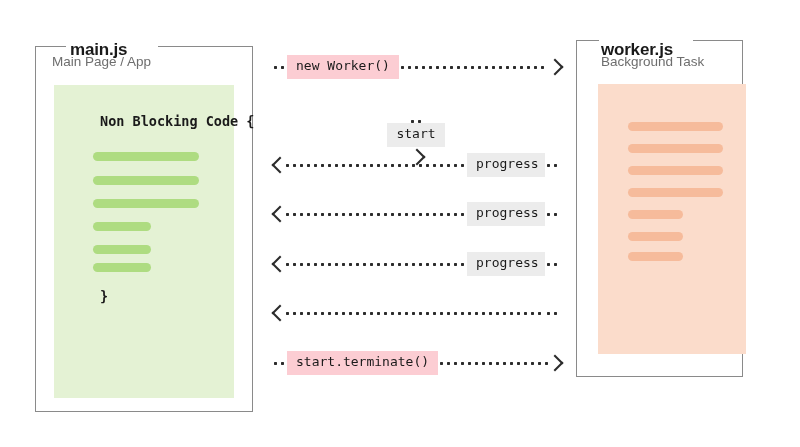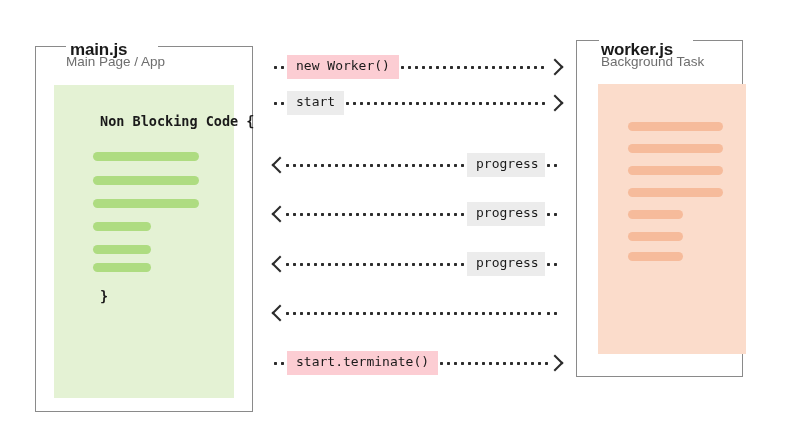--- a/index.html
+++ b/index.html
@@ -44,21 +44,21 @@
     letter-spacing: -0.2px;
     margin-top: 8px;
   }
   .panel-sub {
     position: absolute;
     font-size: 13.5px;
     color: #6e6e6e;
     white-space: nowrap;
   }
   #main-title   { left: 70px;  top: 32px; }
-  #main-sub     { left: 66px;  top: 54px; }
+  #main-sub     { left: 52px;  top: 54px; }
   #worker-title { left: 601px; top: 32px; }
   #worker-sub   { left: 601px; top: 54px; }
 
   
   .code-block {
     position: absolute;
     box-sizing: border-box;
   }
   #code-main {
     left: 54px; top: 85px; width: 180px; height: 313px;
@@ -183,21 +183,21 @@
     <div class="bar bar-orange" style="left: 628px; top: 232px; width: 55px;"></div>
     <div class="bar bar-orange" style="left: 628px; top: 252px; width: 55px;"></div>
   </div>
 <div id="messages">
     <div class="msg-row" style="top: 54px; justify-content: flex-end;">
       <div class="dots dots-lead"></div>
       <div class="tag tag-pink">new Worker()</div>
       <div class="dots dots-grow"></div>
       <div class="chev chev-right"></div>
     </div>
-    <div class="msg-row" style="top: 90px;">
+    <div class="msg-row" style="top: 120px; flex-direction: column;">
       <div class="dots dots-lead"></div>
       <div class="tag tag-grey">start</div>
       <div class="dots dots-grow"></div>
       <div class="chev chev-right"></div>
     </div>
     <div class="msg-row" style="top: 152px;">
       <div class="chev chev-left"></div>
       <div class="dots dots-grow"></div>
       <div class="tag tag-grey tag-fixed tag-right">progress</div>
       <div class="dots dots-tail"></div>

